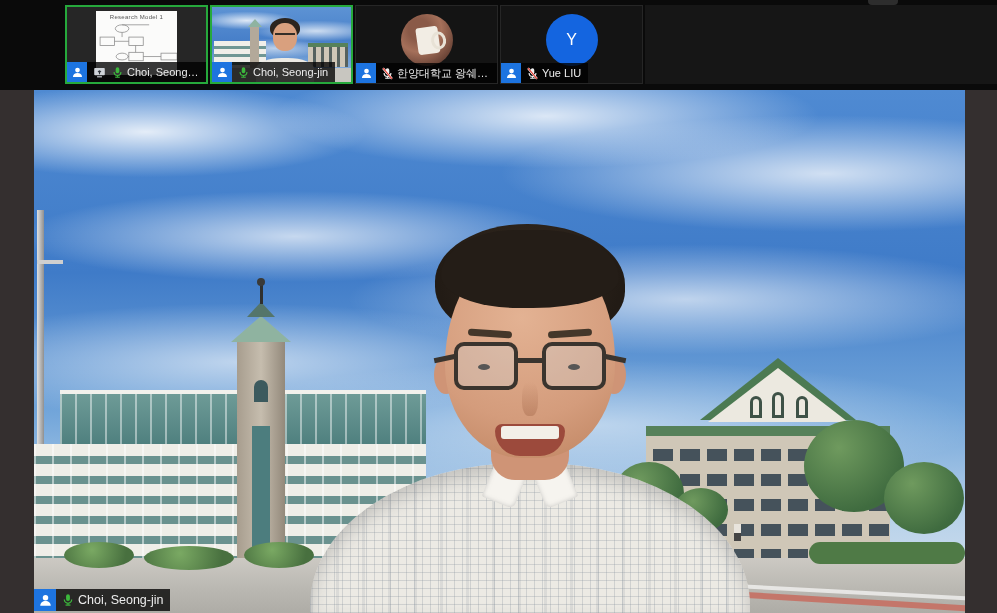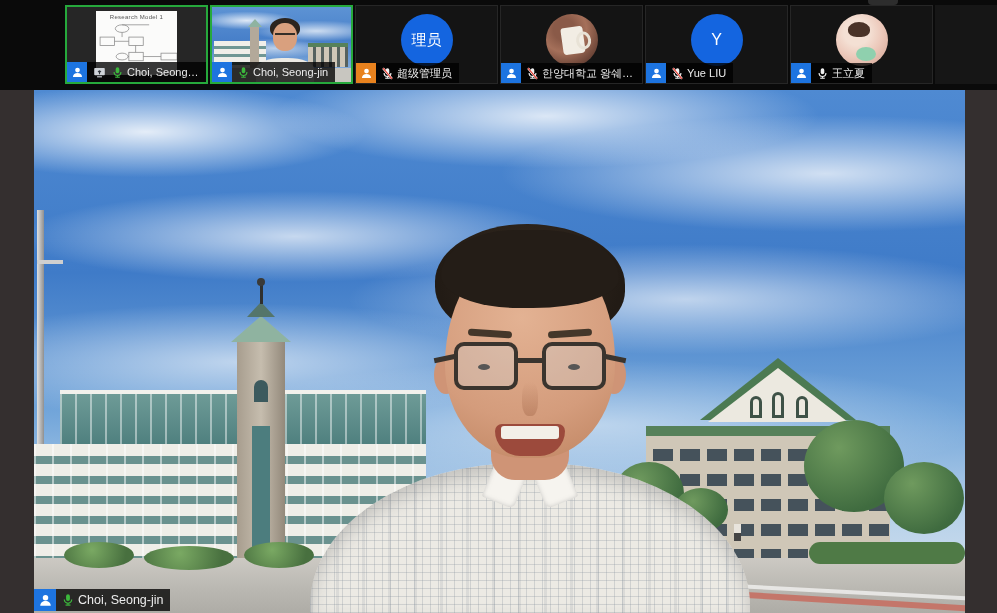--- a/index.html
+++ b/index.html
@@ -309,122 +309,73 @@
                 <path d="M3.8 7.5a4.2 4.2 0 0 0 8.4 0" fill="none" stroke="currentColor" stroke-width="1.4"></path>
                 <line x1="8" y1="11.8" x2="8" y2="13.4" stroke="currentColor" stroke-width="1.4"></line>
                 <line x1="5.2" y1="13.8" x2="10.8" y2="13.8" stroke="currentColor" stroke-width="1.4"></line>
               </svg>
           </span>
           <span class="name-text">Choi, Seong-jin</span>
         </div>
       </div>
     </div>
 
+
     <div class="thumb">
-      <div class="avatar-circle">理员</div>
+      <div class="avatar-photo avatar-mug">
+        <div class="mug"></div>
+      </div>
       <div class="namebar">
-        <div class="icon-box person-box orange">
+        <div class="icon-box person-box blue">
           <svg width="13" height="13" viewBox="0 0 16 16">
               <circle cx="8" cy="5" r="2.9" fill="#fff"></circle>
               <path d="M2.4 13.6c0-3.1 2.5-5 5.6-5s5.6 1.9 5.6 5z" fill="#fff"></path>
             </svg>
         </div>
         <div class="bar-rest">
           <span class="icon-box" style="width:14px;color:#f0f0f0">
             <svg width="13" height="13" viewBox="0 0 16 16">
                 <rect x="5.8" y="1.5" width="4.4" height="7.5" rx="2.2" fill="currentColor"></rect>
                 <path d="M3.8 7.5a4.2 4.2 0 0 0 8.4 0" fill="none" stroke="currentColor" stroke-width="1.4"></path>
                 <line x1="8" y1="11.8" x2="8" y2="13.4" stroke="currentColor" stroke-width="1.4"></line>
                 <line x1="5.2" y1="13.8" x2="10.8" y2="13.8" stroke="currentColor" stroke-width="1.4"></line>
                 <line x1="2.5" y1="1.5" x2="13.5" y2="14.5" stroke="#fff" stroke-width="2.6"></line>
                 <line x1="2.5" y1="1.5" x2="13.5" y2="14.5" stroke="#e23b30" stroke-width="1.5"></line>
               </svg>
           </span>
-          <span class="name-text">超级管理员</span>
+          <span class="name-text">한양대학교 왕쉐/王雪</span>
         </div>
       </div>
     </div>
 
     <div class="thumb">
-      <div class="avatar-photo avatar-mug">
-        <div class="mug"></div>
-      </div>
+      <div class="avatar-circle" style="font-size:16px">Y</div>
       <div class="namebar">
         <div class="icon-box person-box blue">
           <svg width="13" height="13" viewBox="0 0 16 16">
               <circle cx="8" cy="5" r="2.9" fill="#fff"></circle>
               <path d="M2.4 13.6c0-3.1 2.5-5 5.6-5s5.6 1.9 5.6 5z" fill="#fff"></path>
             </svg>
         </div>
         <div class="bar-rest">
           <span class="icon-box" style="width:14px;color:#f0f0f0">
             <svg width="13" height="13" viewBox="0 0 16 16">
                 <rect x="5.8" y="1.5" width="4.4" height="7.5" rx="2.2" fill="currentColor"></rect>
                 <path d="M3.8 7.5a4.2 4.2 0 0 0 8.4 0" fill="none" stroke="currentColor" stroke-width="1.4"></path>
                 <line x1="8" y1="11.8" x2="8" y2="13.4" stroke="currentColor" stroke-width="1.4"></line>
                 <line x1="5.2" y1="13.8" x2="10.8" y2="13.8" stroke="currentColor" stroke-width="1.4"></line>
                 <line x1="2.5" y1="1.5" x2="13.5" y2="14.5" stroke="#fff" stroke-width="2.6"></line>
                 <line x1="2.5" y1="1.5" x2="13.5" y2="14.5" stroke="#e23b30" stroke-width="1.5"></line>
               </svg>
           </span>
-          <span class="name-text">한양대학교 왕쉐/王雪</span>
+          <span class="name-text">Yue LIU</span>
         </div>
       </div>
     </div>
 
-    <div class="thumb">
-      <div class="avatar-circle" style="font-size:16px">Y</div>
-      <div class="namebar">
-        <div class="icon-box person-box blue">
-          <svg width="13" height="13" viewBox="0 0 16 16">
-              <circle cx="8" cy="5" r="2.9" fill="#fff"></circle>
-              <path d="M2.4 13.6c0-3.1 2.5-5 5.6-5s5.6 1.9 5.6 5z" fill="#fff"></path>
-            </svg>
-        </div>
-        <div class="bar-rest">
-          <span class="icon-box" style="width:14px;color:#f0f0f0">
-            <svg width="13" height="13" viewBox="0 0 16 16">
-                <rect x="5.8" y="1.5" width="4.4" height="7.5" rx="2.2" fill="currentColor"></rect>
-                <path d="M3.8 7.5a4.2 4.2 0 0 0 8.4 0" fill="none" stroke="currentColor" stroke-width="1.4"></path>
-                <line x1="8" y1="11.8" x2="8" y2="13.4" stroke="currentColor" stroke-width="1.4"></line>
-                <line x1="5.2" y1="13.8" x2="10.8" y2="13.8" stroke="currentColor" stroke-width="1.4"></line>
-                <line x1="2.5" y1="1.5" x2="13.5" y2="14.5" stroke="#fff" stroke-width="2.6"></line>
-                <line x1="2.5" y1="1.5" x2="13.5" y2="14.5" stroke="#e23b30" stroke-width="1.5"></line>
-              </svg>
-          </span>
-          <span class="name-text">Yue LIU</span>
-        </div>
-      </div>
-    </div>
-
-    <div class="thumb">
-      <div class="avatar-photo avatar-baby">
-        <div class="baby-hair"></div>
-        <div class="baby-bib"></div>
-      </div>
-      <div class="namebar">
-        <div class="icon-box person-box blue">
-          <svg width="13" height="13" viewBox="0 0 16 16">
-              <circle cx="8" cy="5" r="2.9" fill="#fff"></circle>
-              <path d="M2.4 13.6c0-3.1 2.5-5 5.6-5s5.6 1.9 5.6 5z" fill="#fff"></path>
-            </svg>
-        </div>
-        <div class="bar-rest">
-          <span class="icon-box" style="width:14px;color:#f0f0f0">
-            <svg width="13" height="13" viewBox="0 0 16 16">
-                <rect x="5.8" y="1.5" width="4.4" height="7.5" rx="2.2" fill="currentColor"></rect>
-                <path d="M3.8 7.5a4.2 4.2 0 0 0 8.4 0" fill="none" stroke="currentColor" stroke-width="1.4"></path>
-                <line x1="8" y1="11.8" x2="8" y2="13.4" stroke="currentColor" stroke-width="1.4"></line>
-                <line x1="5.2" y1="13.8" x2="10.8" y2="13.8" stroke="currentColor" stroke-width="1.4"></line>
-              </svg>
-          </span>
-          <span class="name-text">王立夏</span>
-        </div>
-      </div>
-    </div>
 
     <div class="strip-filler"></div>
   </div>
 
   <div class="stage">
     <div class="video">
       <div class="sky"></div>
 
       <div class="pole"></div>
       <div class="pole-arm"></div>

